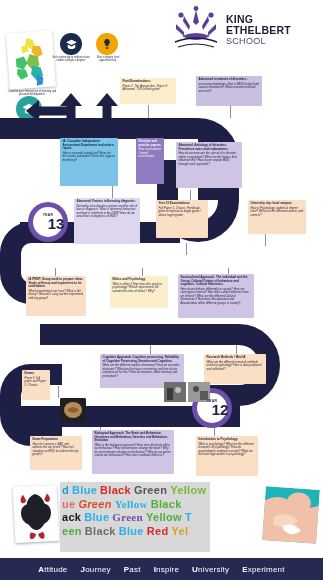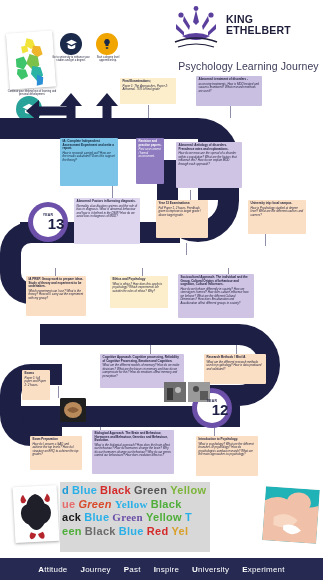--- a/index.html
+++ b/index.html
@@ -121,23 +121,23 @@
           <circle cx="41" cy="9" r="2.6"></circle>
           <circle cx="26" cy="2.5" r="2.4"></circle>
           <path d="M12 30 q14 -6 28 0 q-14 8 -28 0z"></path>
         </g>
         <path d="M5 36 q21 -8 42 0" stroke="#1d1d3a" stroke-width="1.4" fill="none"></path>
         <path d="M8 41 q18 -6 36 0" stroke="#1d1d3a" stroke-width="1.2" fill="none"></path>
       </svg>
     </div>
     <div class="logo-text">
       <div class="logo-name">KING ETHELBERT</div>
-    </div>
-  </div>
-  <div class="journey-title">Psychology Learning Journey</div>
+      <div class="logo-sub">SCHOOL</div>
+    </div>
+  </div>
 
   <div class="map-card">
     <svg viewBox="0 0 46 56">
       <rect width="46" height="56" fill="#ffffff"></rect>
       <path d="M20 6 l6 2 2 6 -4 3 -6 -4z" fill="#f2e33a"></path>
       <path d="M26 14 l7 1 2 8 -6 3 -5 -6z" fill="#f0b429"></path>
       <path d="M22 22 l8 3 1 9 -7 4 -6 -7z" fill="#7cc24a"></path>
       <path d="M24 34 l8 2 2 8 -6 6 -6 -8z" fill="#2bb3a3"></path>
       <path d="M28 43 l6 3 -1 7 -6 1z" fill="#2a8fd4"></path>
       <path d="M8 26 l8 -2 3 7 -4 6 -7 -3z" fill="#3ec46b"></path>

